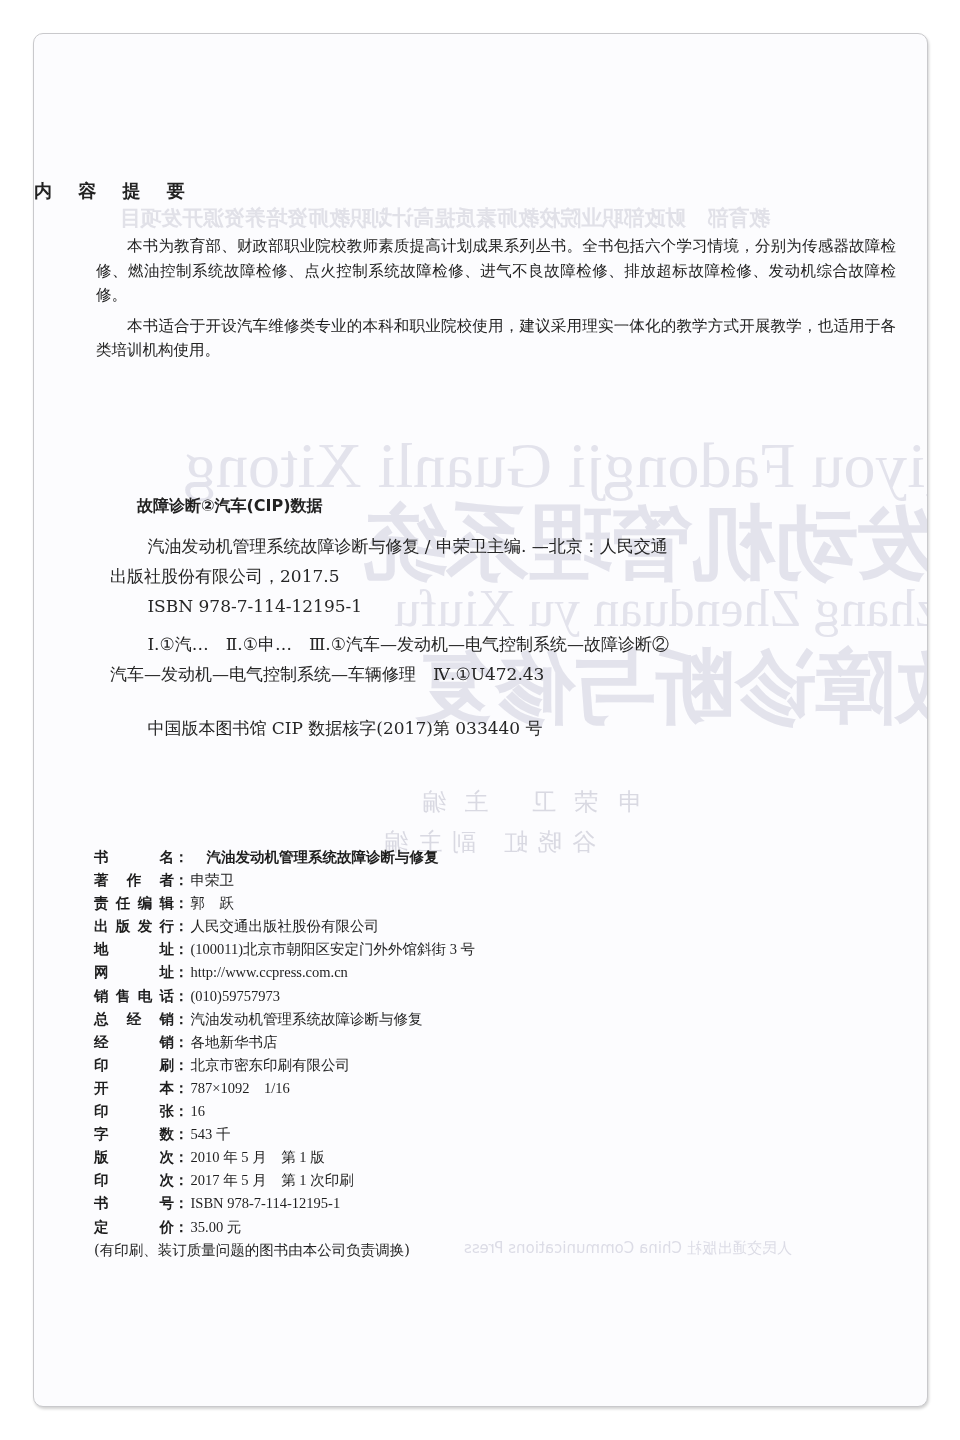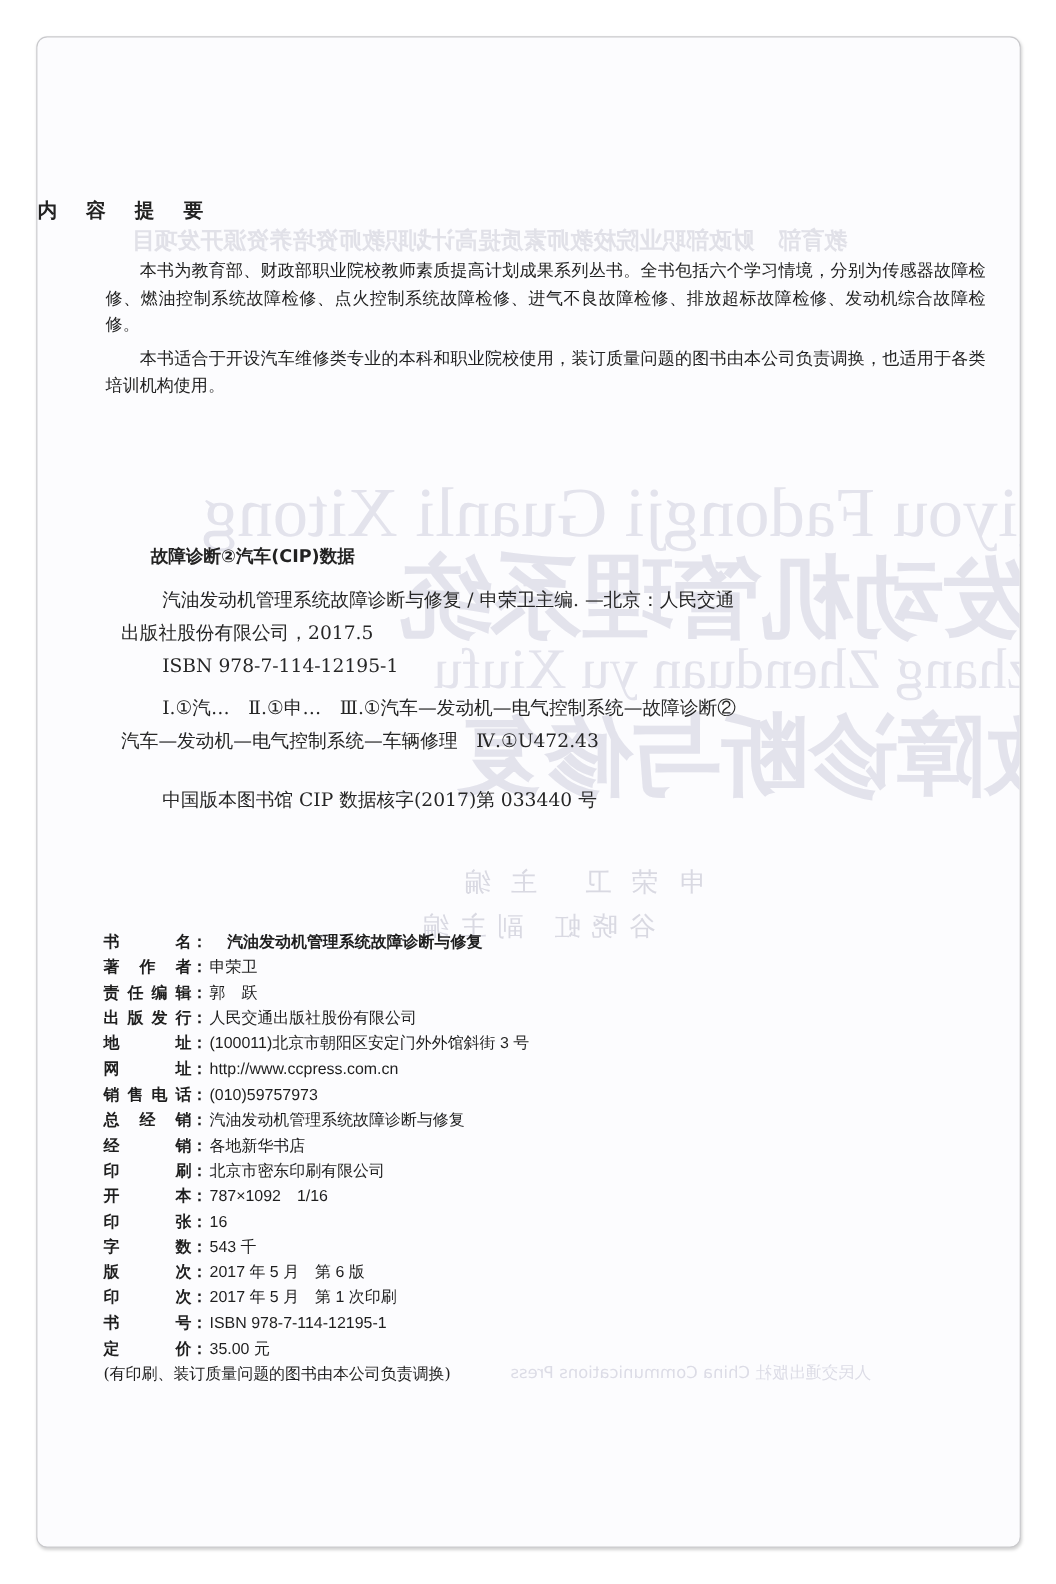--- a/index.html
+++ b/index.html
@@ -58,21 +58,21 @@
     .specs {
       position: absolute; left: 60px; top: 812px;
       font-size: 14.5px; line-height: 23.1px; color:#1e1e1e;
     }
     .spec-row { display: flex; white-space: nowrap; }
     .spec-label {
       width: 80px; font-family: "DejaVu Sans", sans-serif; font-weight: bold;
       display: flex; justify-content: space-between;
     }
     .spec-colon { font-family: "DejaVu Sans", sans-serif; font-weight: bold; margin-right: 2px; }
-    .spec-value { font-family: Liberation Sans, sans-serif; }
+    .spec-value { font-family: Liberation Serif, serif; }
     .spec-value.bold { font-family: "DejaVu Sans", sans-serif; font-weight: bold; margin-left: 16px; }
     .notice {
       font-size: 14.5px; line-height: 23px; font-family: "DejaVu Serif", serif;
     }
   </style>
 </head>
 <body>
 
 <div class="page">
 
@@ -81,21 +81,21 @@
   <div class="ghost title1">汽油发动机管理系统</div>
   <div class="ghost pinyin2">Guzhang Zhenduan yu Xiufu</div>
   <div class="ghost title2">故障诊断与修复</div>
   <div class="ghost author1">申荣卫 主编</div>
   <div class="ghost author2">谷晓虹 副主编</div>
   <div class="ghost logo">人民交通出版社 China Communications Press</div>
 
   <div class="abstract-title">内 容 提 要</div>
   <div class="abstract">
     <p>本书为教育部、财政部职业院校教师素质提高计划成果系列丛书。全书包括六个学习情境，分别为传感器故障检修、燃油控制系统故障检修、点火控制系统故障检修、进气不良故障检修、排放超标故障检修、发动机综合故障检修。</p>
-    <p>本书适合于开设汽车维修类专业的本科和职业院校使用，装订质量问题的图书由本公司负责调换，也适用于各类培训机构使用。</p>
+    <p>本书适合于开设汽车维修类专业的本科和职业院校使用，建议采用理实一体化的教学方式开展教学，也适用于各类培训机构使用。</p>
   </div>
 
   <div class="cip-heading">故障诊断②汽车(CIP)数据</div>
   <div class="cip-block">
     <p>汽油发动机管理系统故障诊断与修复 / 申荣卫主编. —北京：人民交通出版社股份有限公司，2017.5</p>
     <p>ISBN 978-7-114-12195-1</p>
     <div class="gap"></div>
     <p>Ⅰ.①汽…　Ⅱ.①申…　Ⅲ.①汽车—发动机—电气控制系统—故障诊断②汽车—发动机—电气控制系统—车辆修理　Ⅳ.①U472.43</p>
     <p class="cip-number">中国版本图书馆 CIP 数据核字(2017)第 033440 号</p>
   </div>
@@ -213,21 +213,21 @@
           </span>
           <span class="spec-colon">：</span>
           <span class="spec-value">543 千</span>
         </div>
         <div class="spec-row">
           <span class="spec-label">
             <span>版</span>
             <span>次</span>
           </span>
           <span class="spec-colon">：</span>
-          <span class="spec-value">2017 年 5 月　第 6 版</span>
+          <span class="spec-value">2010 年 5 月　第 1 版</span>
         </div>
         <div class="spec-row">
           <span class="spec-label">
             <span>印</span>
             <span>次</span>
           </span>
           <span class="spec-colon">：</span>
           <span class="spec-value">2017 年 5 月　第 1 次印刷</span>
         </div>
         <div class="spec-row">

